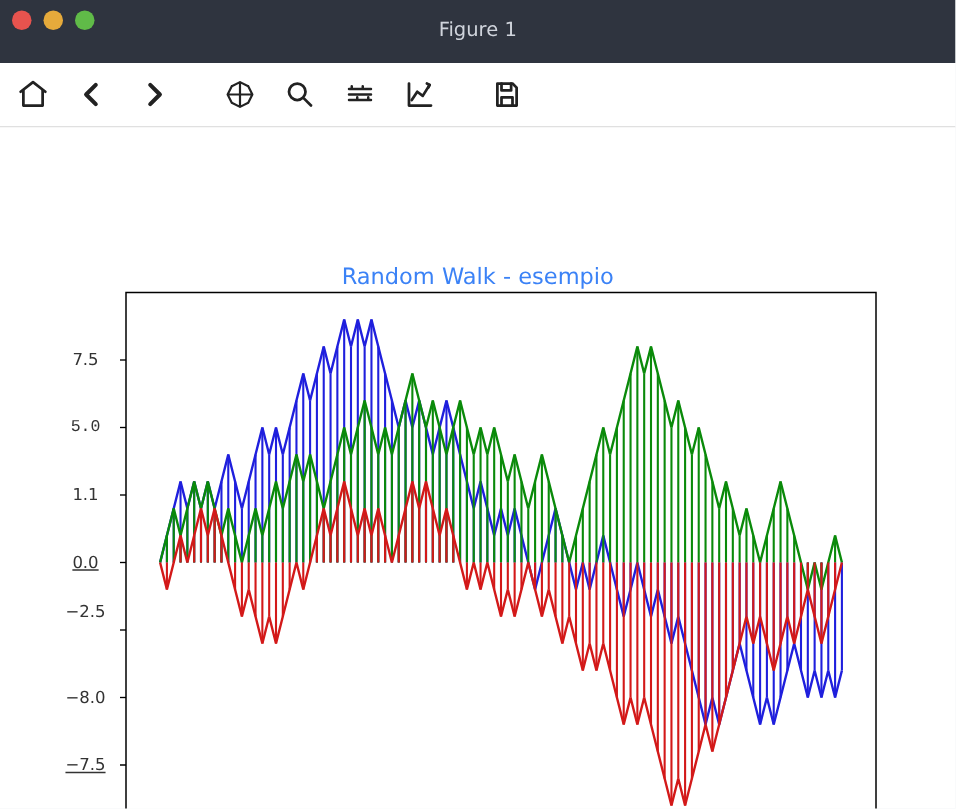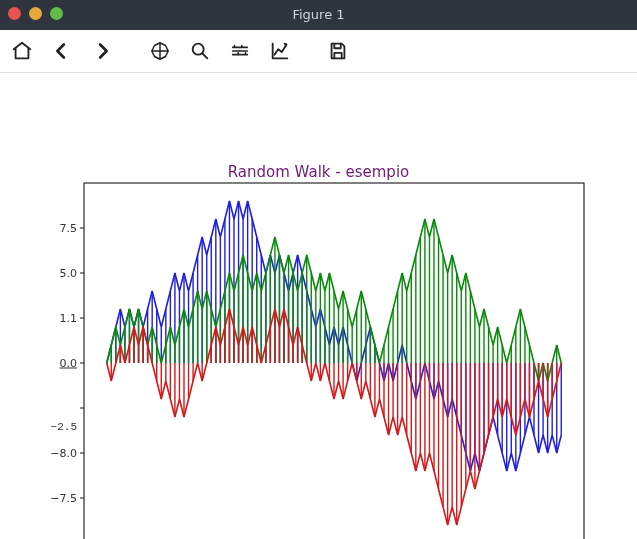--- a/index.html
+++ b/index.html
@@ -1,28 +1,28 @@
 <!DOCTYPE html>
 <html><head>
 <meta charset="utf-8">
 <style>
 html,body{margin:0;padding:0;background:#eceff1;font-family:"DejaVu Sans",Arial,sans-serif;font-size:13px;color:#333}
 .window{width:637px;height:539px;background:#fff;display:flex;flex-direction:column;box-shadow:none}
-.titlebar{height:30px;background:#2f343f;display:flex;align-items:center;position:relative}
+.titlebar{height:42px;background:#2f343f;display:flex;align-items:center;position:relative}
 .traffic{position:absolute;left:8px;top:7px;display:flex;gap:8px}
 .tl{width:13px;height:13px;border-radius:50%}
 .red{background:#e7534e}.yellow{background:#e6aa3b}.green{background:#60bb48}
 .title{flex:1;text-align:center;color:#d0d4dc;font-size:13px;line-height:30px}
 .toolbar{height:42px;background:#fff;border-bottom:1px solid #e0e0e0;display:flex;align-items:center;padding:0 8px;gap:12px}
 .tbtn{width:28px;height:28px;display:flex;align-items:center;justify-content:center;cursor:pointer;border-radius:3px}
 .tbtn svg{width:22px;height:22px;stroke:#222;fill:none;stroke-width:2;stroke-linecap:round;stroke-linejoin:round}
 .canvas{flex:1;position:relative;background:#fff}
 .ticklabel{position:absolute;font-size:11px;color:#333}
-.yt{right:560px;transform:translateY(-50%);text-align:right;width:40px}
-.charttitle{position:absolute;top:90px;left:0;width:637px;text-align:center;font-size:15px;color:#701a75}
+.yt{right:560px;transform:translateY(-50%);text-align:center;width:40px}
+.charttitle{position:absolute;top:90px;left:0;width:637px;text-align:center;font-size:15px;color:#3b82f6}
 svg.plot{position:absolute;left:0;top:0}
 </style>
 </head>
 <body>
 <div class="window">
   <div class="titlebar">
     <div class="traffic">
       <div class="tl red"></div>
       <div class="tl yellow"></div>
       <div class="tl green"></div>
@@ -408,22 +408,22 @@
             <line x1="543.0909090909091" y1="290" x2="543.0909090909091" y2="326" stroke="#d31919" stroke-width="1.4"></line>
             <line x1="547.6363636363636" y1="290" x2="547.6363636363636" y2="344" stroke="#d31919" stroke-width="1.4"></line>
             <line x1="552.1818181818182" y1="290" x2="552.1818181818182" y2="326" stroke="#d31919" stroke-width="1.4"></line>
             <line x1="556.7272727272727" y1="290" x2="556.7272727272727" y2="308" stroke="#d31919" stroke-width="1.4"></line>
             <line x1="561.2727272727273" y1="290" x2="561.2727272727273" y2="290" stroke="#d31919" stroke-width="1.4"></line>
             <path d="M106.72727272727272 290L111.27272727272727 308L115.81818181818181 290L120.36363636363636 272L124.9090909090909 290L129.45454545454544 272L134 254L138.54545454545453 272L143.0909090909091 254L147.63636363636363 272L152.1818181818182 290L156.72727272727272 308L161.27272727272725 326L165.8181818181818 308L170.36363636363637 326L174.9090909090909 344L179.45454545454544 326L184 344L188.54545454545453 326L193.09090909090907 308L197.63636363636363 290L202.1818181818182 308L206.72727272727272 290L211.27272727272725 272L215.8181818181818 254L220.36363636363635 272L224.9090909090909 254L229.45454545454544 236L234 254L238.54545454545453 272L243.0909090909091 254L247.63636363636363 272L252.1818181818182 254L256.72727272727275 272L261.27272727272725 290L265.8181818181818 272L270.3636363636364 254L274.9090909090909 236L279.4545454545455 254L284 236L288.54545454545456 254L293.09090909090907 272L297.6363636363636 254L302.18181818181813 272L306.72727272727275 290L311.27272727272725 308L315.8181818181818 290L320.3636363636364 308L324.9090909090909 290L329.45454545454544 308L334 326L338.5454545454545 308L343.0909090909091 326L347.6363636363636 308L352.1818181818182 290L356.7272727272727 308L361.2727272727273 326L365.8181818181818 308L370.3636363636364 326L374.9090909090909 344L379.4545454545455 326L384 344L388.54545454545456 362L393.09090909090907 344L397.6363636363637 362L402.1818181818182 344L406.72727272727275 362L411.27272727272725 380L415.81818181818187 398L420.3636363636364 380L424.9090909090909 398L429.45454545454544 380L434 398L438.54545454545456 416L443.09090909090907 434L447.6363636363636 452L452.1818181818182 434L456.72727272727275 452L461.27272727272725 434L465.8181818181818 416L470.3636363636364 398L474.90909090909093 416L479.45454545454544 398L484 380L488.54545454545456 362L493.0909090909091 344L497.6363636363636 326L502.18181818181813 344L506.72727272727275 326L511.27272727272725 344L515.8181818181818 362L520.3636363636363 344L524.909090909091 326L529.4545454545455 344L534 326L538.5454545454545 308L543.0909090909091 326L547.6363636363636 344L552.1818181818182 326L556.7272727272727 308L561.2727272727273 290" stroke="#d31919" stroke-width="1.6" fill="none"></path>
           </g>
         </g>
     </svg>
     <div id="ticklabels">
-        <div class="ticklabel yt" style="top: 425px;">−7.5</div>
+        <div class="ticklabel yt" style="top: 425px; text-decoration: underline;">−7.5</div>
         <div class="ticklabel yt" style="top: 380px;">−8.0</div>
-        <div class="ticklabel yt" style="top: 354px; font-family: Liberation Mono, monospace;">−2.5</div>
+        <div class="ticklabel yt" style="top: 323px;">−2.5</div>
         <div class="ticklabel yt" style="top: 290px; text-decoration: underline;">0.0</div>
         <div class="ticklabel yt" style="top: 245px;">1.1</div>
-        <div class="ticklabel yt" style="top: 200px;">5.0</div>
+        <div class="ticklabel yt" style="top: 200px; font-family: Liberation Mono, monospace;">5.0</div>
         <div class="ticklabel yt" style="top: 155px;">7.5</div>
       </div>
   </div>
 </div>
 
 </body></html>

